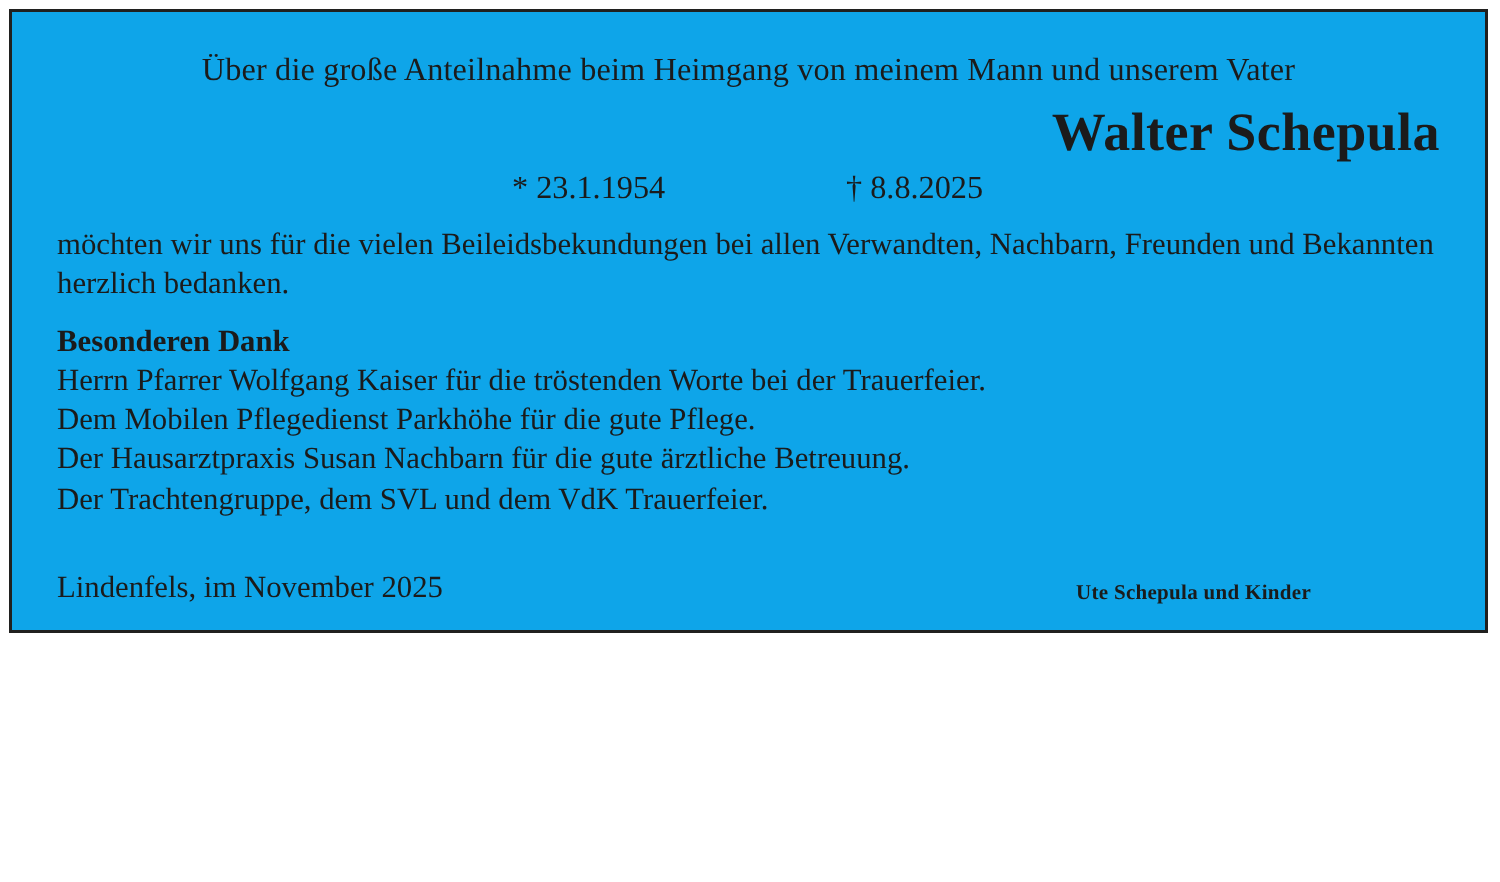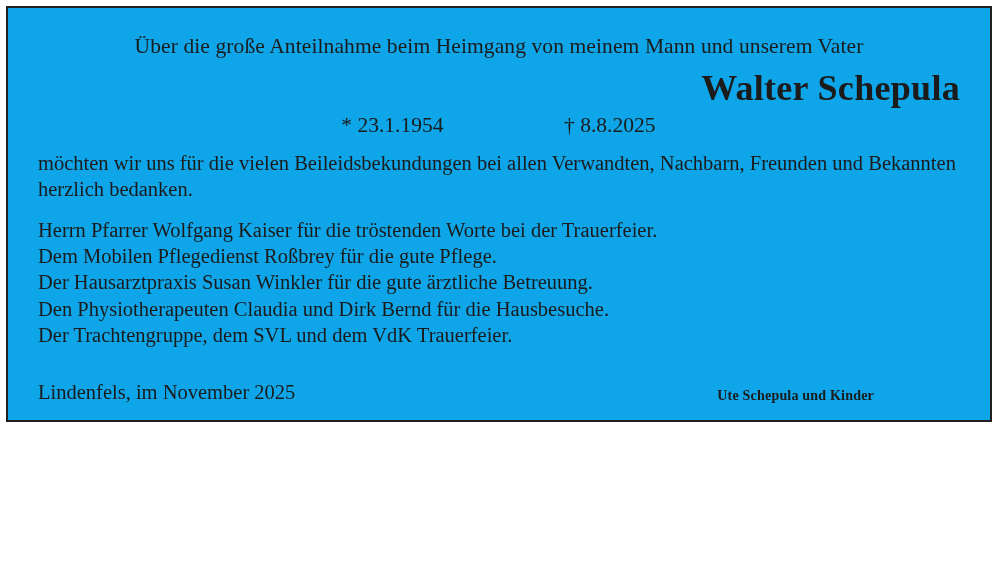--- a/index.html
+++ b/index.html
@@ -115,26 +115,26 @@
 
     <h1 class="name">Walter Schepula</h1>
 
     <div class="dates">
       <span class="birth">* 23.1.1954</span>
       <span class="death">† 8.8.2025</span>
     </div>
 
     <p class="body-text">möchten wir uns für die vielen Beileidsbekundungen bei allen Verwandten, Nachbarn, Freunden und Bekannten herzlich bedanken.</p>
 
+    <p class="thanks-head">Besonderen Dank</p>
 
     <ul class="thanks-list">
       <li>Herrn Pfarrer Wolfgang Kaiser für die tröstenden Worte bei der Trauerfeier.</li>
-      <li>Dem Mobilen Pflegedienst Roßbrey für die gute Pflege.</li>
-      <li>Der Hausarztpraxis Susan Winkler für die gute ärztliche Betreuung.</li>
-      <li>Den Physiotherapeuten Claudia und Dirk Bernd für die Hausbesuche.</li>
+      <li>Dem Mobilen Pflegedienst Parkhöhe für die gute Pflege.</li>
+      <li>Der Hausarztpraxis Susan Nachbarn für die gute ärztliche Betreuung.</li>
       <li>Der Trachtengruppe, dem SVL und dem VdK Trauerfeier.</li>
     </ul>
 
     <div class="footer">
       <span class="place">Lindenfels, im November 2025</span>
       <span class="family">Ute Schepula und Kinder</span>
     </div>
 
   </div>
 </div>

